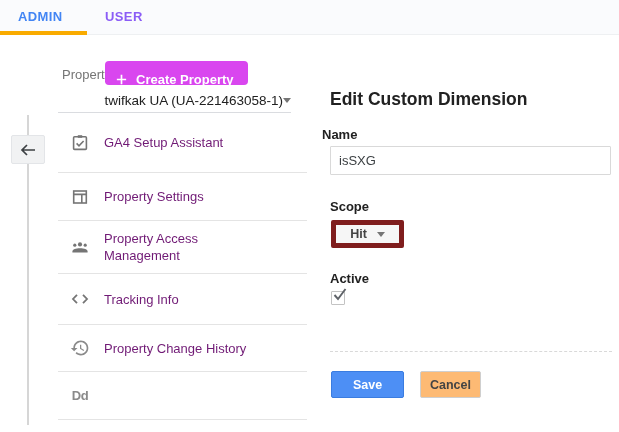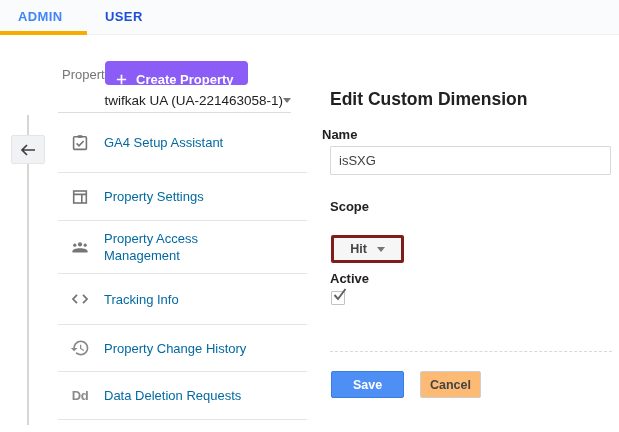--- a/index.html
+++ b/index.html
@@ -6,27 +6,27 @@
   html,body { background:#fff; }
   body { font-family:"Liberation Sans","DejaVu Sans",sans-serif; }
   .page { position:relative; width:619px; height:432px; background:#fff; overflow:hidden; }
 
   
   .tabbar { position:absolute; left:0; top:0; width:619px; height:35px;
             background:#fafbfd; border-bottom:1px solid #eef0f2;padding-left:21px; }
   .tab { position:absolute; top:0; height:34px; line-height:34px;
          font-size:13px; font-weight:bold; letter-spacing:.4px; cursor:pointer; }
   .tab-admin { left:18px; color:#4285f4; }
-  .tab-user  { left:105px; color:#1d4ed8; }
+  .tab-user  { left:105px; color:#8b5cf6; }
   .tab-indicator { position:absolute; left:0; top:31px; width:87px; height:4px; background:#f9ab00; }
 
   
   .prop-label { position:absolute; left:62px; top:67px; font-size:13px; color:#757575; }
   .create-btn { position:absolute; left:105px; top:61px; height:24px; padding:12px 14px 0 10px;
-                background:#8b5cf6; border:none; border-radius:4px; color:#fff;
+                background:#d946ef; border:none; border-radius:4px; color:#fff;
                 font-size:13px; font-weight:bold; font-family:inherit;
                 display:flex; align-items:center; gap:8px; cursor:pointer; }
   .prop-selector { position:absolute; left:60px; top:89px; width:231px; height:22px;
                    display:flex; align-items:center; justify-content:flex-end; cursor:pointer; }
   .prop-selector .val { font-size:13.5px; color:#212121; }
   .caret { width:0; height:0; border-left:4px solid transparent; border-right:4px solid transparent;
            border-top:5px solid #757575; }
   .selector-divider { position:absolute; left:58px; top:112px; width:233px; height:1px; background:#dadce0; }
 
   
@@ -39,34 +39,34 @@
   .menu { position:absolute; left:58px; top:113px; width:249px; }
   .menu-item { display:flex; align-items:center; border-bottom:1px solid #e4e4e4; cursor:pointer; }
   .menu-item:nth-child(1){ height:60px; }
   .menu-item:nth-child(2){ height:48px; }
   .menu-item:nth-child(3){ height:53px; }
   .menu-item:nth-child(4){ height:51px; }
   .menu-item:nth-child(5){ height:47px; }
   .menu-item:nth-child(6){ height:48px; }
   .menu-item .ico { width:20px; height:20px; margin-left:12px; flex:0 0 20px;
                     display:flex; align-items:center; justify-content:center; }
-  .menu-item .label { margin-left:14px; font-size:13px; color:#0369a1; line-height:17px; max-width:158px; }
+  .menu-item .label { margin-left:14px; font-size:13px; color:#701a75; line-height:17px; max-width:158px; }
   .dd-text { font-size:13px; font-weight:bold; color:#8a8a8a; letter-spacing:-.5px; }
 
   
   .edit-title { position:absolute; left:330px; top:89px; font-size:17.5px; font-weight:bold; color:#212121; }
   .f-label { position:absolute; font-size:13px; font-weight:bold; color:#212121; }
   .lbl-name   { left:322px; top:127px; }
   .lbl-scope  { left:330px; top:199px; }
   .lbl-active { left:330px; top:271px; }
   .name-input { position:absolute; left:330px; top:146px; width:281px; height:29px;
                 border:1px solid #d9d9d9; border-radius:1px; padding:0 8px;
                 font-size:13px; color:#3c4043; font-family:inherit; background:#fff; }
-  .scope-btn { position:absolute; left:331px; top:235px; width:73px; height:28px;
-               background:#f6f6f6; border:3px solid #7f1d1d; border-radius:2px;
+  .scope-btn { position:absolute; left:331px; top:220px; width:73px; height:28px;
+               background:#f6f6f6; border:5px solid #7f1d1d; border-radius:2px;
                display:flex; align-items:center; justify-content:center; gap:10px;
                font-size:12.5px; font-weight:bold; color:#444; font-family:inherit; cursor:pointer; }
   .checkbox { position:absolute; left:331px; top:291px; width:14px; height:14px;
               border:1px solid #c3c3c3; border-radius:1px; background:#fff; cursor:pointer; }
   .checkbox svg { position:absolute; left:-1px; top:-5px; }
   .form-divider { position:absolute; left:330px; top:351px; width:282px; height:0;
                   border-top:1px dashed #d9d9d9; }
   .btn { position:absolute; top:371px; height:27px; border-radius:2px;
          font-size:12.5px; font-weight:bold; font-family:inherit; cursor:pointer; }
   .save-btn { left:331px; width:73px; background:#4d8ff5; border:1px solid #3a7ce0; color:#fff; }
@@ -158,21 +158,20 @@
           <path d="M13 3c-4.97 0-9 4.03-9 9H1l3.89 3.89.07.14L9 12H6c0-3.87 3.13-7 7-7s7 3.13 7 7-3.13 7-7 7c-1.93 0-3.68-.79-4.94-2.06l-1.42 1.42C8.27 19.99 10.51 21 13 21c4.97 0 9-4.03 9-9s-4.03-9-9-9zm-1 5v5l4.28 2.54.72-1.21-3.5-2.08V8H12z" fill="#8a8a8a"></path>
         </svg>
       </span>
       <span class="label">Property Change History</span>
     </div>
 
     <div class="menu-item">
       <span class="ico">
         <span class="dd-text">Dd</span>
       </span>
-      <span class="label">Data Deletion Requests</span>
     </div>
 
   </div>
 
   <div class="edit-title">Edit Custom Dimension</div>
 
   <div class="f-label lbl-name">Name</div>
   <input class="name-input" type="text" value="isSXG" style="">
 
   <div class="f-label lbl-scope">Scope</div>

